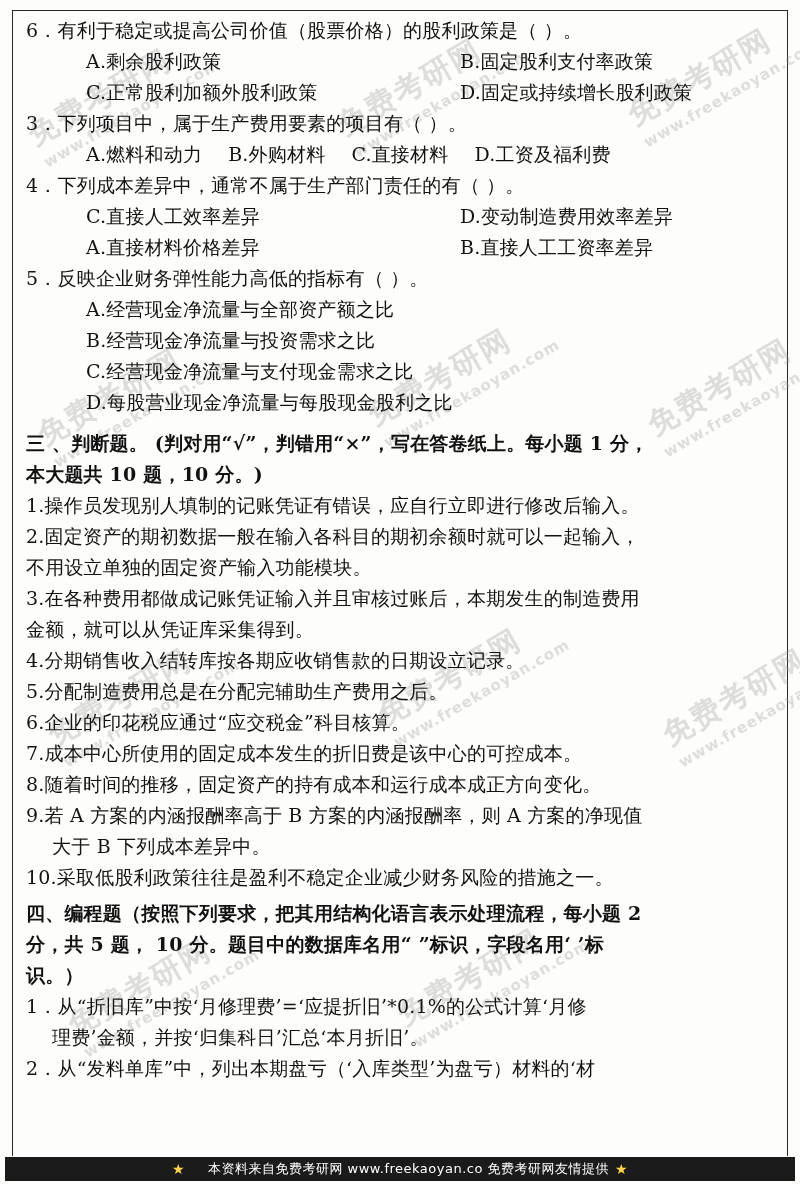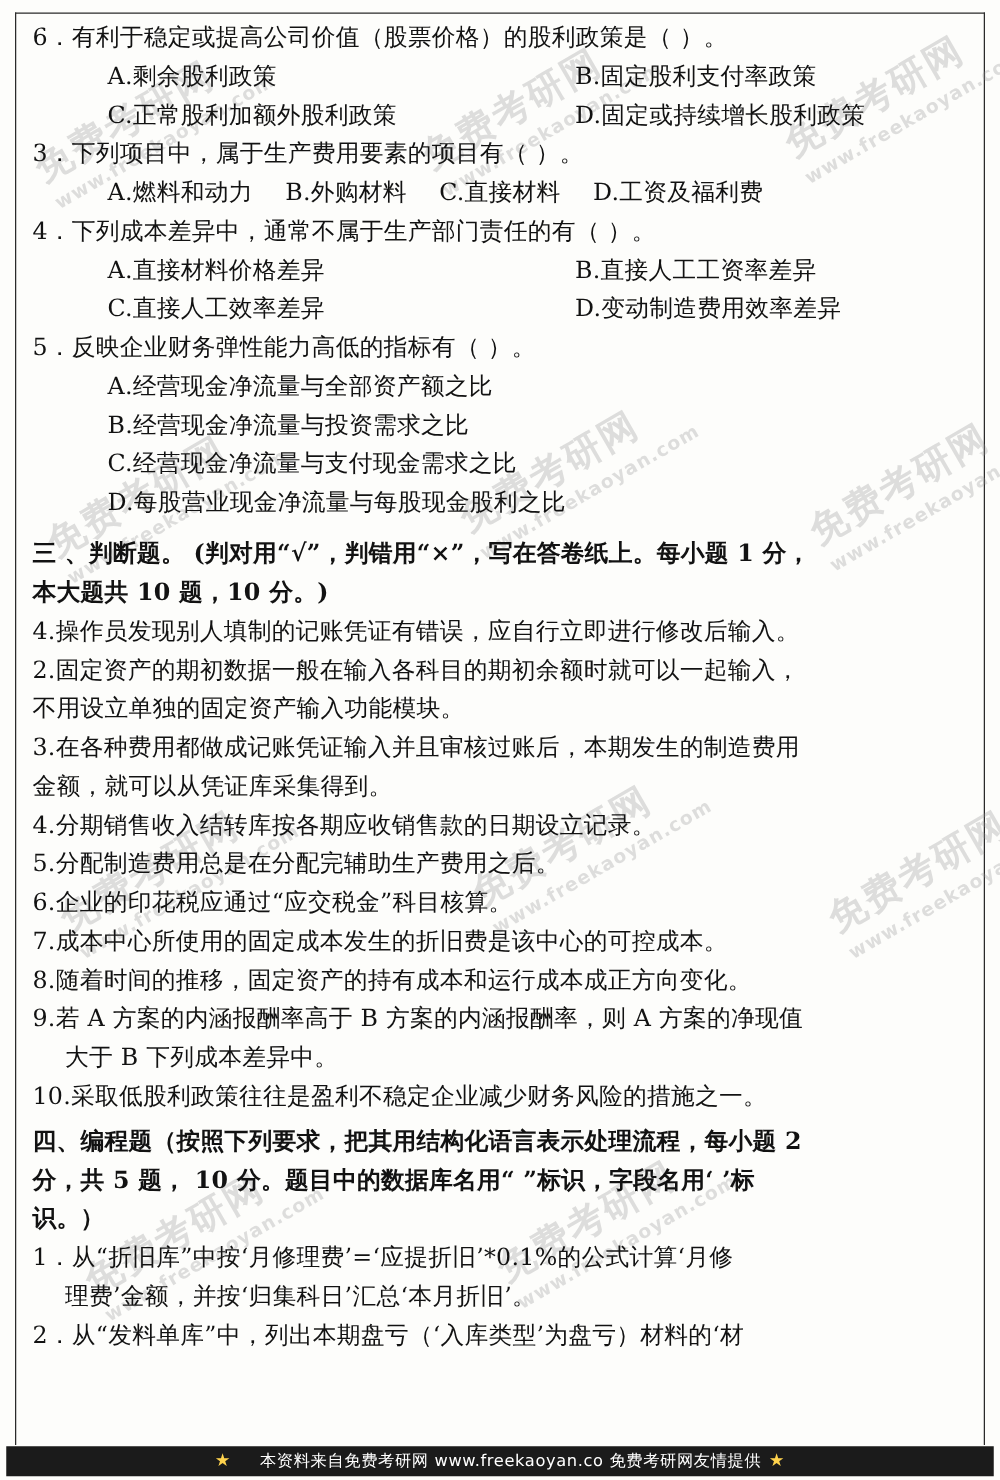--- a/index.html
+++ b/index.html
@@ -169,43 +169,43 @@
         <span>A.燃料和动力</span>
         <span>B.外购材料</span>
         <span>C.直接材料</span>
         <span>D.工资及福利费</span>
       </p>
     </div>
 
     <div>
       <p class="line">4．下列成本差异中，通常不属于生产部门责任的有（      ）。</p>
       <p class="line indent1 spread">
+        <span class="colA">C.直接人工效率差异</span>
+        <span class="colB">D.变动制造费用效率差异</span>
+      </p>
+      <p class="line indent1 spread">
         <span class="colA">A.直接材料价格差异</span>
         <span class="colB">B.直接人工工资率差异</span>
-      </p>
-      <p class="line indent1 spread">
-        <span class="colA">C.直接人工效率差异</span>
-        <span class="colB">D.变动制造费用效率差异</span>
       </p>
     </div>
 
     <div>
       <p class="line">5．反映企业财务弹性能力高低的指标有（       ）。</p>
       <p class="line indent1">A.经营现金净流量与全部资产额之比</p>
       <p class="line indent1">B.经营现金净流量与投资需求之比</p>
       <p class="line indent1">C.经营现金净流量与支付现金需求之比</p>
       <p class="line indent1">D.每股营业现金净流量与每股现金股利之比</p>
     </div>
 
     <div class="sec-gap"></div>
 
     <div>
       <p class="line bold">三 、判断题。 (判对用“√”，判错用“×”，写在答卷纸上。每小题 1 分，</p>
       <p class="line bold">本大题共 10 题，10 分。)</p>
-      <p class="line">4.操作员发现别人填制的记账凭证有错误，应自行立即进行修改后输入。</p>
+      <p class="line">1.操作员发现别人填制的记账凭证有错误，应自行立即进行修改后输入。</p>
       <p class="line">2.固定资产的期初数据一般在输入各科目的期初余额时就可以一起输入，</p>
       <p class="line">不用设立单独的固定资产输入功能模块。</p>
       <p class="line">3.在各种费用都做成记账凭证输入并且审核过账后，本期发生的制造费用</p>
       <p class="line">金额，就可以从凭证库采集得到。</p>
       <p class="line">4.分期销售收入结转库按各期应收销售款的日期设立记录。</p>
       <p class="line">5.分配制造费用总是在分配完辅助生产费用之后。</p>
       <p class="line">6.企业的印花税应通过“应交税金”科目核算。</p>
       <p class="line">7.成本中心所使用的固定成本发生的折旧费是该中心的可控成本。</p>
       <p class="line">8.随着时间的推移，固定资产的持有成本和运行成本成正方向变化。</p>
       <p class="line">9.若 A 方案的内涵报酬率高于 B 方案的内涵报酬率，则 A 方案的净现值</p>

